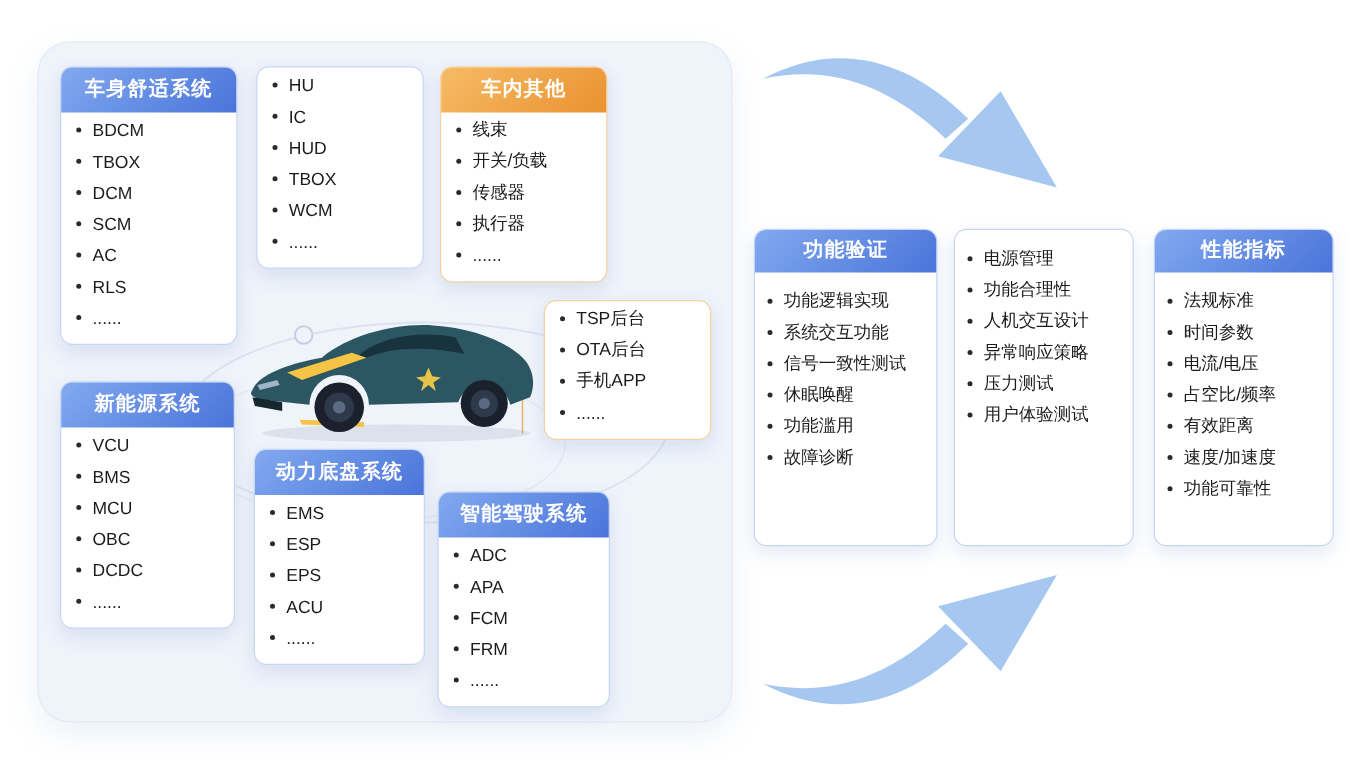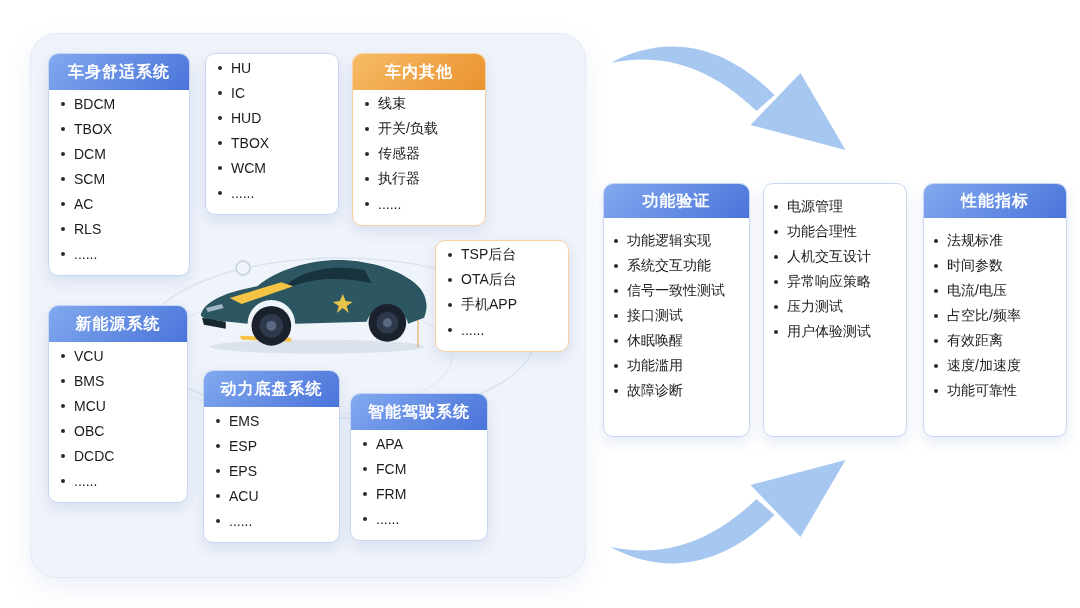--- a/index.html
+++ b/index.html
@@ -209,21 +209,21 @@
           <span class="bullet"></span>
           <span>DCDC</span>
         </li>
         <li class="card-item">
           <span class="bullet"></span>
           <span>......</span>
         </li>
       </ul>
   </section>
 
-  <section class="card theme-blue" style="left:203px;top:370px;width:135px">
+  <section class="card theme-blue" style="left:203px;top:359px;width:135px">
     <header class="card-header">动力底盘系统</header>
     <ul class="card-list">
 
     <li class="card-item">
           <span class="bullet"></span>
           <span>EMS</span>
         </li>
         <li class="card-item">
           <span class="bullet"></span>
           <span>ESP</span>
@@ -240,20 +240,24 @@
           <span class="bullet"></span>
           <span>......</span>
         </li>
       </ul>
   </section>
 
   <section class="card theme-blue" style="left:350px;top:393px;width:136px">
     <header class="card-header">智能驾驶系统</header>
     <ul class="card-list">
 
+    <li class="card-item">
+          <span class="bullet"></span>
+          <span>ADC</span>
+        </li>
         <li class="card-item">
           <span class="bullet"></span>
           <span>APA</span>
         </li>
         <li class="card-item">
           <span class="bullet"></span>
           <span>FCM</span>
         </li>
         <li class="card-item">
           <span class="bullet"></span>
@@ -286,24 +290,20 @@
         <li class="card-item">
           <span class="bullet"></span>
           <span>系统交互功能</span>
         </li>
         <li class="card-item">
           <span class="bullet"></span>
           <span>信号一致性测试</span>
         </li>
         <li class="card-item">
           <span class="bullet"></span>
-          <span>接口测试</span>
-        </li>
-        <li class="card-item">
-          <span class="bullet"></span>
           <span>休眠唤醒</span>
         </li>
         <li class="card-item">
           <span class="bullet"></span>
           <span>功能滥用</span>
         </li>
         <li class="card-item">
           <span class="bullet"></span>
           <span>故障诊断</span>
         </li>

